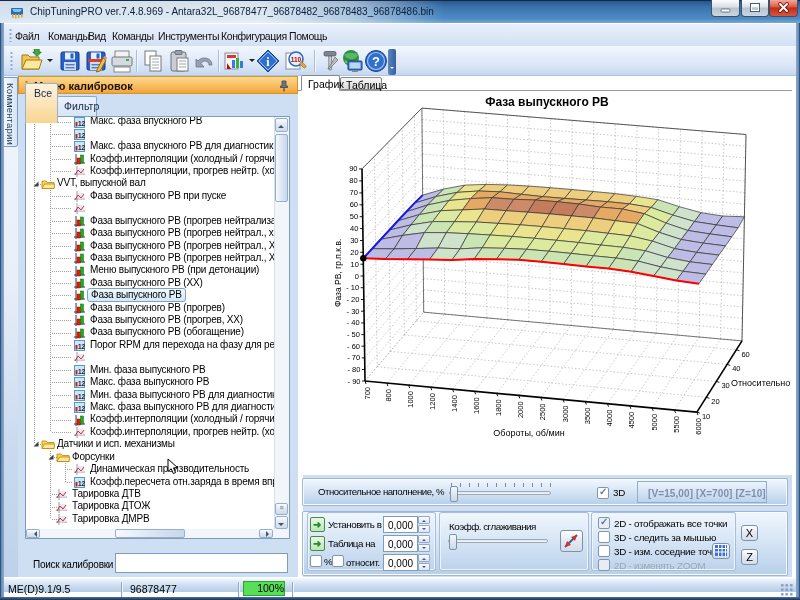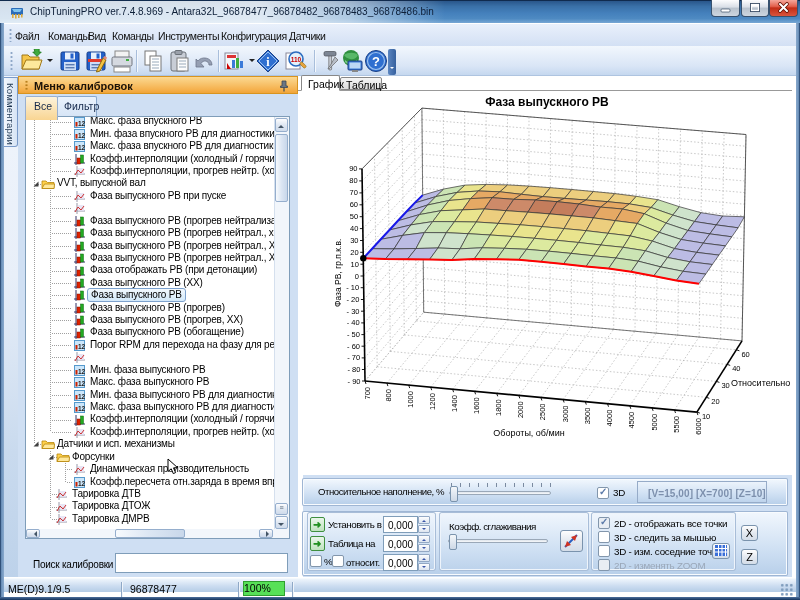--- a/index.html
+++ b/index.html
@@ -54,21 +54,21 @@
 #lphead { left:18px; top:76px; width:280px; height:18px;
   background:linear-gradient(#fbd992,#f5b04c 80%,#f0a438); border:1px solid #d8941f;
   font-size:11px; font-weight:bold; color:#1a1208; }
 #lphead .txt { position:absolute; left:15px; top:2.5px; }
 #lphead .grip { position:absolute; left:6px; top:3px; width:3px; height:11px;
   background-image:radial-gradient(circle,#b97f1d 1px, transparent 1.2px); background-size:3px 3.5px; }
 
 
 .tab { position:absolute; font-size:10.5px; color:#15284a; border:1px solid #8aa8cc; border-bottom:none;
   border-radius:2px 2px 0 0; padding:3px 8px 0 8px; height:20px; }
-#tab-vse { left:25px; top:96px; width:33px; background:linear-gradient(#fdf3dc,#f9d592); border-color:#9ab0cf; z-index:3; height:24px; }
+#tab-vse { left:25px; top:83px; width:33px; background:linear-gradient(#fdf3dc,#f9d592); border-color:#9ab0cf; z-index:3; height:40px; }
 #tab-filtr { left:57px; top:96px; width:40px; padding-left:6px; background:linear-gradient(#eaf2fc,#d7e5f6); }
 
 #treebox { left:25px; top:116px; width:265px; height:423px; background:#fff; border:1px solid #7f9db9; }
 .trow { position:absolute; font-size:10px; color:#000; white-space:nowrap; letter-spacing:-0.2px; }
 .trow.sel { background:linear-gradient(#f3f9fe,#d3e9fa); border:1px solid #7da2ce; border-radius:3px;
   margin-left:-3px; margin-top:-1px; padding:0 3px 1px 3px; }
 .vdot { position:absolute; width:1px; background-image:linear-gradient(#a0a0a0 1px, transparent 1px); background-size:1px 2px; }
 .hdot { position:absolute; height:1px; background-image:linear-gradient(90deg,#a0a0a0 1px, transparent 1px); background-size:2px 1px; }
 
 
@@ -117,21 +117,21 @@
 .spinbtns .d { top:9px; }
 .spinbtns i { position:absolute; left:3px; width:0; height:0; border:2.6px solid transparent; }
 .garr { position:absolute; width:15px; height:15px; background:linear-gradient(#eaf6ea,#bfe3bf); border:1px solid #3f8f3f; border-radius:2px; }
 .garr::after { content:"➜"; position:absolute; left:2px; top:0.5px; font-size:10px; color:#1f8f1f; font-weight:bold; }
 
 
 #status { left:4px; top:578px; width:792px; height:14px;
   background:linear-gradient(#eef5fc,#cbdcf0 55%,#b4cce6); border-top:1px solid #f6fafd; font-size:10.5px; color:#000; }
 #status .sep { position:absolute; top:3px; width:1px; height:15px; background:#8fa8c6; box-shadow:1px 0 0 #f0f5fb; }
 #pct { position:absolute; left:239px; top:2px; width:42px; height:15px; background:#57e057; border:1px solid #2f9f2f;
-  text-align:left; font-size:10.5px; }
+  text-align:right; font-size:10.5px; }
 #grip { position:absolute; right:3px; top:4px; width:13px; height:13px;
   background-image:radial-gradient(circle,#7f9cbd 1.2px,transparent 1.4px); background-size:4.5px 4.5px; }
 </style></head>
 <body>
 
 <div id="titlebar" class="abs"></div>
 <svg id="titleicon" class="abs" width="17" height="14">
     <rect x="2" y="3" width="12" height="7" rx="1" fill="#2b6cb8"></rect>
     <path d="M3 4 L13 4 L11 7 L5 7 Z" fill="#7fc3ee"></path>
     <g fill="#d9a93f">
@@ -171,21 +171,21 @@
 <div id="bbot" class="abs"></div>
 
 <div id="menubar" class="abs">
     <div class="grip"></div>
  <span class="mi" style="left:11px">Файл</span>
  <span class="mi" style="left:44px">Команды</span>
  <span class="mi" style="left:84px">Вид</span>
  <span class="mi" style="left:108px">Команды</span>
  <span class="mi" style="left:154px">Инструменты</span>
  <span class="mi" style="left:217px">Конфигурация</span>
- <span class="mi" style="left:285px">Датчики</span>
+ <span class="mi" style="left:285px">Помощь</span>
 </div>
 
 <div id="toolbar" class="abs">
     <div class="grip"></div>
 <svg class="tbi" style="left:16px" width="24" height="24" viewBox="0 0 24 24">
       <path d="M2 6 L2 20 L19 20 L19 8 L10 8 L8 6 Z" fill="#f6c64a" stroke="#a07818"></path>
       <path d="M2 20 L6 11 L22 11 L19 20 Z" fill="#fde99c" stroke="#a07818"></path>
       <path d="M13 2 L19 2 L19 6 L21.5 6 L16.5 11 L11.5 6 L14 6 Z" fill="#3faa3f" stroke="#1d7a1d" transform="translate(3,-2) scale(0.85)"></path>
     </svg>
 <div class="dda" style="left:43px"></div>
@@ -709,21 +709,20 @@
         <rect x="0.5" y="0.5" width="10" height="10" fill="#cce6fa" stroke="#5599cc" stroke-width="1"></rect>
         <rect x="1.5" y="5" width="2" height="4.5" fill="#cc2200"></rect>
         <text x="4" y="9" font-size="6.5" font-weight="bold" fill="#222" font-family="Liberation Sans">12</text>
       </svg>
 <div class="trow" style="left:90px;top:115.3px">Макс. фаза впускного РВ</div>
 <svg style="position:absolute;left:74px;top:128.92px" width="11" height="11">
         <rect x="0.5" y="0.5" width="10" height="10" fill="#cce6fa" stroke="#5599cc" stroke-width="1"></rect>
         <rect x="1.5" y="5" width="2" height="4.5" fill="#cc2200"></rect>
         <text x="4" y="9" font-size="6.5" font-weight="bold" fill="#222" font-family="Liberation Sans">12</text>
       </svg>
-<div class="trow" style="left:90px;top:127.7px">Мин. фаза впускного РВ для диагностики</div>
 <svg style="position:absolute;left:74px;top:141.34px" width="11" height="11">
         <rect x="0.5" y="0.5" width="10" height="10" fill="#cce6fa" stroke="#5599cc" stroke-width="1"></rect>
         <rect x="1.5" y="5" width="2" height="4.5" fill="#cc2200"></rect>
         <text x="4" y="9" font-size="6.5" font-weight="bold" fill="#222" font-family="Liberation Sans">12</text>
       </svg>
 <div class="trow" style="left:90px;top:140.1px">Макс. фаза впускного РВ для диагностики</div>
 <svg style="position:absolute;left:74px;top:153.76px" width="12" height="12">
         <line x1="2" y1="0" x2="2" y2="11" stroke="#336" stroke-width="1"></line>
         <line x1="0" y1="9" x2="11" y2="9" stroke="#336" stroke-width="1"></line>
         <rect x="3" y="4" width="3.5" height="6" fill="#dd2200" stroke="#881100" stroke-width="0.5"></rect>
@@ -785,21 +784,21 @@
         <rect x="3" y="4" width="3.5" height="6" fill="#dd2200" stroke="#881100" stroke-width="0.5"></rect>
         <rect x="6.5" y="1" width="3" height="8" fill="#22aa22" stroke="#116611" stroke-width="0.5"></rect>
       </svg>
 <div class="trow" style="left:90px;top:251.9px">Фаза выпускного РВ (прогрев нейтрал., ХХ, хо</div>
 <svg style="position:absolute;left:74px;top:265.53999999999996px" width="12" height="12">
         <line x1="2" y1="0" x2="2" y2="11" stroke="#336" stroke-width="1"></line>
         <line x1="0" y1="9" x2="11" y2="9" stroke="#336" stroke-width="1"></line>
         <rect x="3" y="4" width="3.5" height="6" fill="#dd2200" stroke="#881100" stroke-width="0.5"></rect>
         <rect x="6.5" y="1" width="3" height="8" fill="#22aa22" stroke="#116611" stroke-width="0.5"></rect>
       </svg>
-<div class="trow" style="left:90px;top:264.3px">Фаза отображать РВ (при детонации)</div>
+<div class="trow" style="left:90px;top:264.3px">Меню выпускного РВ (при детонации)</div>
 <svg style="position:absolute;left:74px;top:277.96000000000004px" width="12" height="12">
         <line x1="2" y1="0" x2="2" y2="11" stroke="#336" stroke-width="1"></line>
         <line x1="0" y1="9" x2="11" y2="9" stroke="#336" stroke-width="1"></line>
         <rect x="3" y="4" width="3.5" height="6" fill="#dd2200" stroke="#881100" stroke-width="0.5"></rect>
         <rect x="6.5" y="1" width="3" height="8" fill="#22aa22" stroke="#116611" stroke-width="0.5"></rect>
       </svg>
 <div class="trow" style="left:90px;top:276.8px">Фаза выпускного РВ (ХХ)</div>
 <svg style="position:absolute;left:74px;top:290.38px" width="12" height="12">
         <line x1="2" y1="0" x2="2" y2="11" stroke="#336" stroke-width="1"></line>
         <line x1="0" y1="9" x2="11" y2="9" stroke="#336" stroke-width="1"></line>

